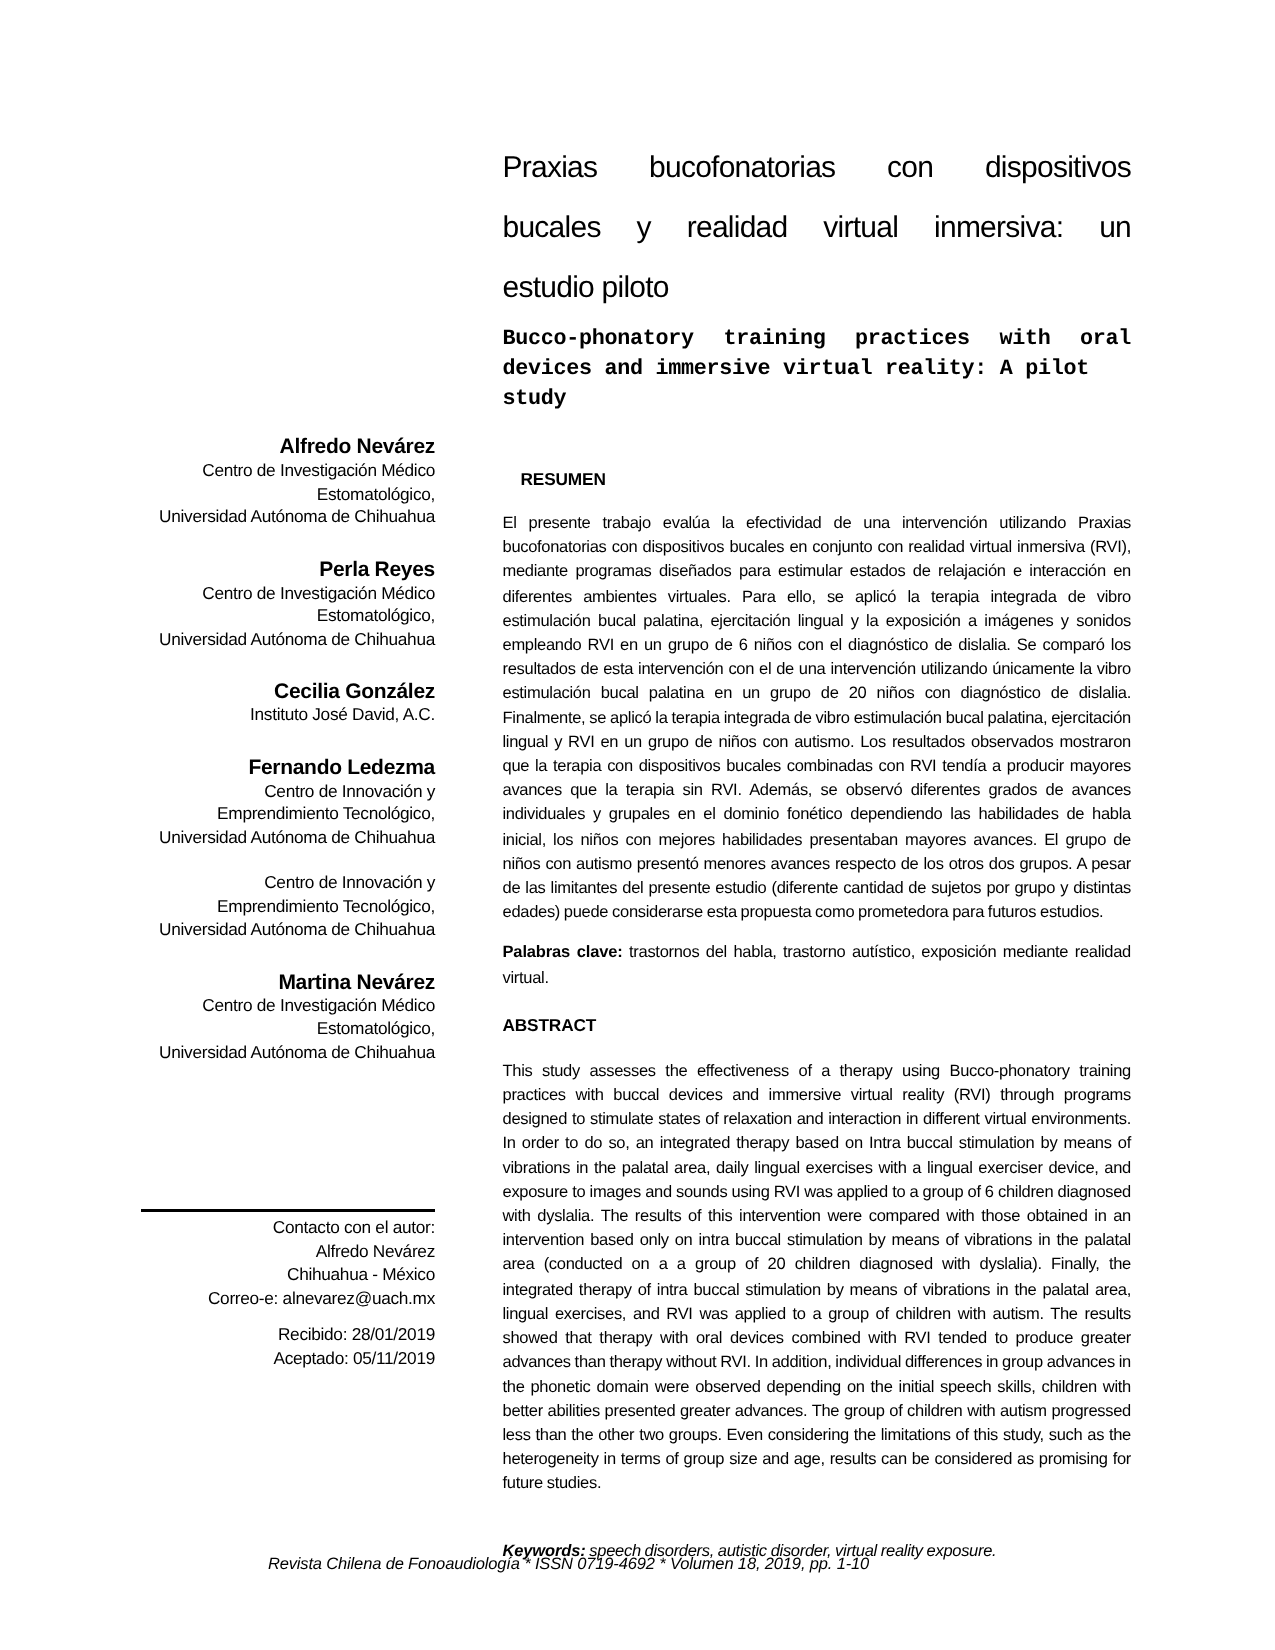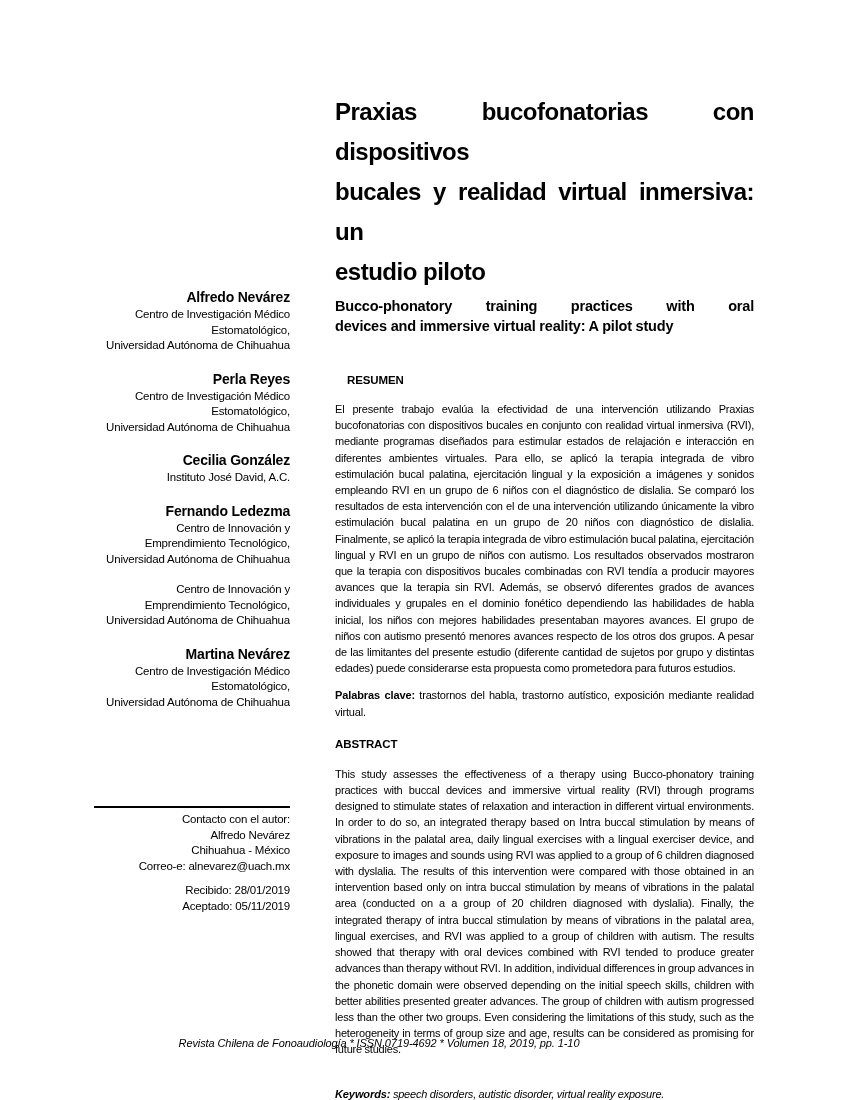--- a/index.html
+++ b/index.html
@@ -29,25 +29,25 @@
     text-align: right;
     border-top: 2px solid #000;
     padding-top: 4px;
   }
   .contact-line { font-size: 11.5px; line-height: 15.5px; letter-spacing: -0.2px; }
   .contact-gap { height: 9px; }
 
   
   .right-col { position: absolute; left: 335px; top: 92px; width: 419px; }
 
-  .title-es { margin: 0; font-size: 24px; font-weight: bold; letter-spacing: -0.5px; }
+  .title-es { margin: 0; font-size: 20px; font-weight: normal; letter-spacing: -0.5px; }
   .title-es .tline { display: block; line-height: 40px; }
   .jfull { text-align: justify; text-align-last: justify; }
 
-  .title-en { margin: 4px 0 0 0; font-size: 14.5px; font-weight: bold; letter-spacing: -0.2px; }
+  .title-en { margin: 4px 0 0 0; font-size: 14.5px; font-weight: bold; letter-spacing: -0.2px; font-family: Liberation Mono, monospace; }
   .title-en .tline { display: block; line-height: 20px; }
 
   .sec-heading {
     font-size: 11.5px; font-weight: bold; line-height: 16px;
     letter-spacing: -0.1px;
   }
   .h-resumen { margin-top: 36px; padding-left: 12px; }
   .h-abstract { margin-top: 16px; }
 
   .body-par {

